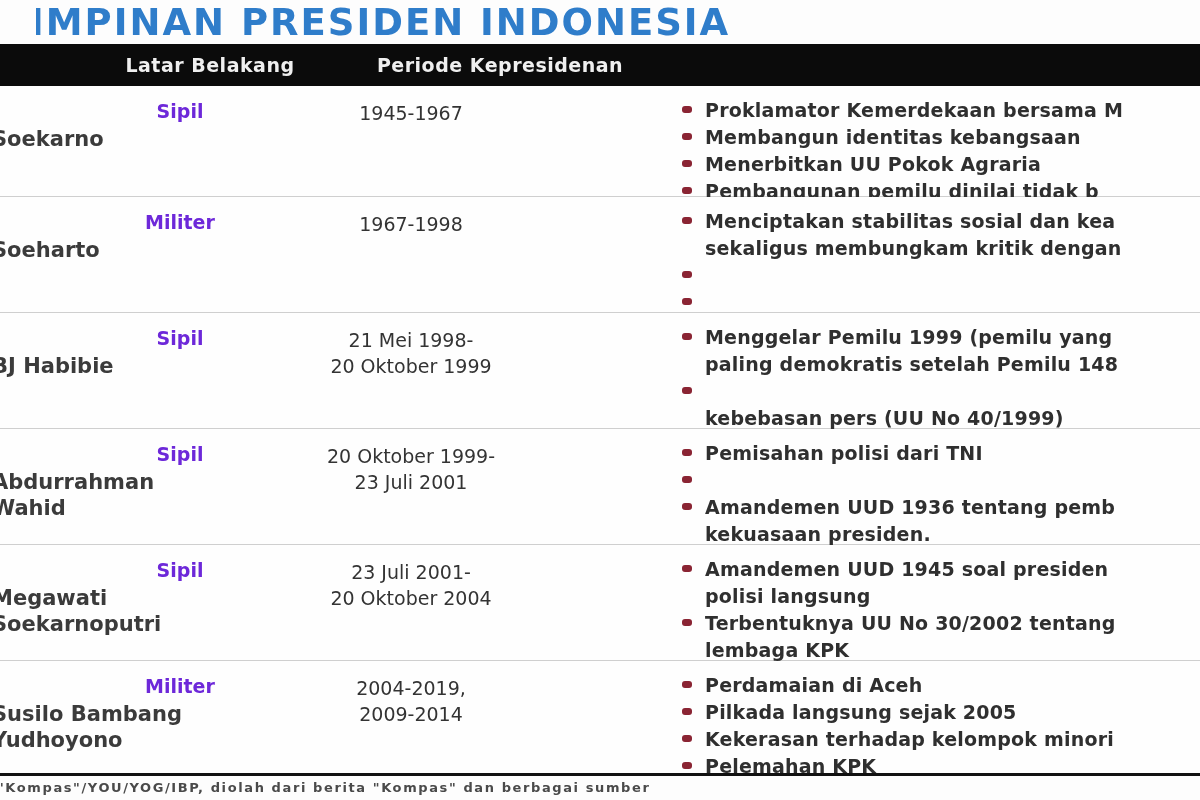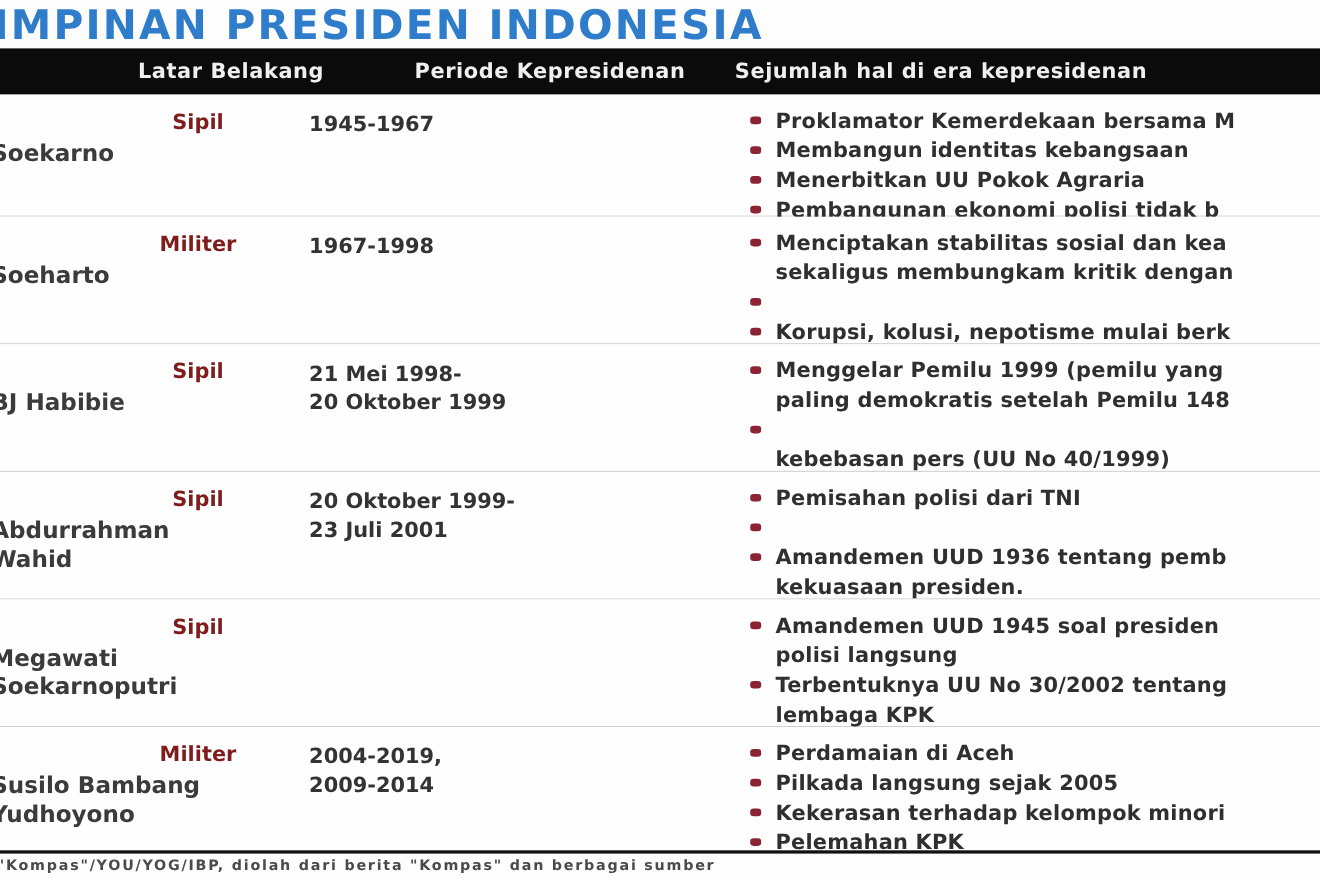--- a/index.html
+++ b/index.html
@@ -4,21 +4,21 @@
 <style>
   html,body{margin:0;padding:0;}
   body{
     width:1200px;height:800px;overflow:hidden;background:#fdfdfd;
     font-family:"DejaVu Sans","Liberation Sans",sans-serif;
     -webkit-font-smoothing:antialiased;
   }
   .page{position:relative;width:1200px;height:800px;background:#fdfdfd;}
 
   
-  .title-wrap{height:44px;overflow:hidden;background:#fdfdfd;}
+  .title-wrap{height:44px;overflow:hidden;background:#fdfdfd;margin-left:36px;}
   .title{
     margin:0 0 0 -6px;font-size:37px;line-height:46px;font-weight:800;
     color:#2f7dca;letter-spacing:2px;white-space:nowrap;
   }
 
   
   .thead{
     position:relative;height:42px;background:#0b0b0b;color:#efefef;
     font-weight:700;font-size:19px;letter-spacing:0.5px;
   }
@@ -32,25 +32,25 @@
   .row{position:relative;height:115px;border-bottom:1px solid #cfcfcf;background:#fefefe;}
   .row:nth-child(1){height:110px;}
   .row:nth-child(6){height:120px;border-bottom:none;}
   .row .name{
     position:absolute;left:-8px;top:40px;width:330px;
     font-weight:700;font-size:21px;line-height:26px;color:#3b3b3b;
     white-space:pre-line;
   }
   .row .latar{
     position:absolute;left:100px;top:14px;width:160px;text-align:center;
-    font-weight:700;font-size:19px;color:#7f1d1d;white-space:nowrap;
+    font-weight:700;font-size:19px;color:#6d28d9;white-space:nowrap;
   }
   .row .periode{
-    position:absolute;left:281px;top:14px;width:230px;
-    font-weight:700;font-size:19px;line-height:26px;color:#333;white-space:pre-line;
+    position:absolute;left:296px;top:14px;width:230px;text-align:center;
+    font-weight:400;font-size:19px;line-height:26px;color:#333;white-space:pre-line;
   }
   .row .bullets{
     position:absolute;left:682px;top:10px;width:520px;
     font-weight:700;font-size:19px;color:#2f2f2f;
   }
   .b-line{display:flex;align-items:center;height:27px;white-space:nowrap;}
   .b-cont{display:flex;align-items:center;height:27px;white-space:nowrap;padding-left:23px;}
   .b-marker{
     flex:none;width:10px;height:7px;border-radius:3px;background:#8a2433;margin-right:13px;
   }
@@ -71,21 +71,20 @@
 
 <div class="page">
 
   <div class="title-wrap">
     <h1 class="title">IMPINAN PRESIDEN INDONESIA</h1>
   </div>
 
   <div class="thead">
     <div class="hcell h-latar">Latar Belakang</div>
     <div class="hcell h-periode">Periode Kepresidenan</div>
-    <div class="hcell h-sejumlah">Sejumlah hal di era kepresidenan</div>
   </div>
 
   <div class="rows" id="rows">
   <div class="row">
     <div class="name">Soekarno</div>
     <div class="latar">Sipil</div>
     <div class="periode">1945-1967</div>
     <div class="bullets">
           <div class="b-line">
             <span class="b-marker"></span>
@@ -94,21 +93,21 @@
           <div class="b-line">
             <span class="b-marker"></span>
             <span class="b-text">Membangun identitas kebangsaan</span>
           </div>
           <div class="b-line">
             <span class="b-marker"></span>
             <span class="b-text">Menerbitkan UU Pokok Agraria</span>
           </div>
           <div class="b-line">
             <span class="b-marker"></span>
-            <span class="b-text">Pembangunan ekonomi polisi tidak b</span>
+            <span class="b-text">Pembangunan pemilu dinilai tidak b</span>
           </div>
         </div>
   </div>
 
   <div class="row">
     <div class="name">Soeharto</div>
     <div class="latar">Militer</div>
     <div class="periode">1967-1998</div>
     <div class="bullets">
           <div class="b-line">
@@ -116,21 +115,20 @@
             <span class="b-text">Menciptakan stabilitas sosial dan kea</span>
           </div>
           <div class="b-cont">
             <span class="b-text">sekaligus membungkam kritik dengan</span>
           </div>
           <div class="b-line">
             <span class="b-marker"></span>
           </div>
           <div class="b-line">
             <span class="b-marker"></span>
-            <span class="b-text">Korupsi, kolusi, nepotisme mulai berk</span>
           </div>
         </div>
   </div>
 
   <div class="row">
     <div class="name">BJ Habibie</div>
     <div class="latar">Sipil</div>
     <div class="periode">21 Mei 1998-
 20 Oktober 1999</div>
     <div class="bullets">
@@ -171,20 +169,22 @@
           <div class="b-cont">
             <span class="b-text">kekuasaan presiden.</span>
           </div>
         </div>
   </div>
 
   <div class="row">
     <div class="name">Megawati
 Soekarnoputri</div>
     <div class="latar">Sipil</div>
+    <div class="periode">23 Juli 2001-
+20 Oktober 2004</div>
     <div class="bullets">
           <div class="b-line">
             <span class="b-marker"></span>
             <span class="b-text">Amandemen UUD 1945 soal presiden</span>
           </div>
           <div class="b-cont">
             <span class="b-text">polisi langsung</span>
           </div>
           <div class="b-line">
             <span class="b-marker"></span>

